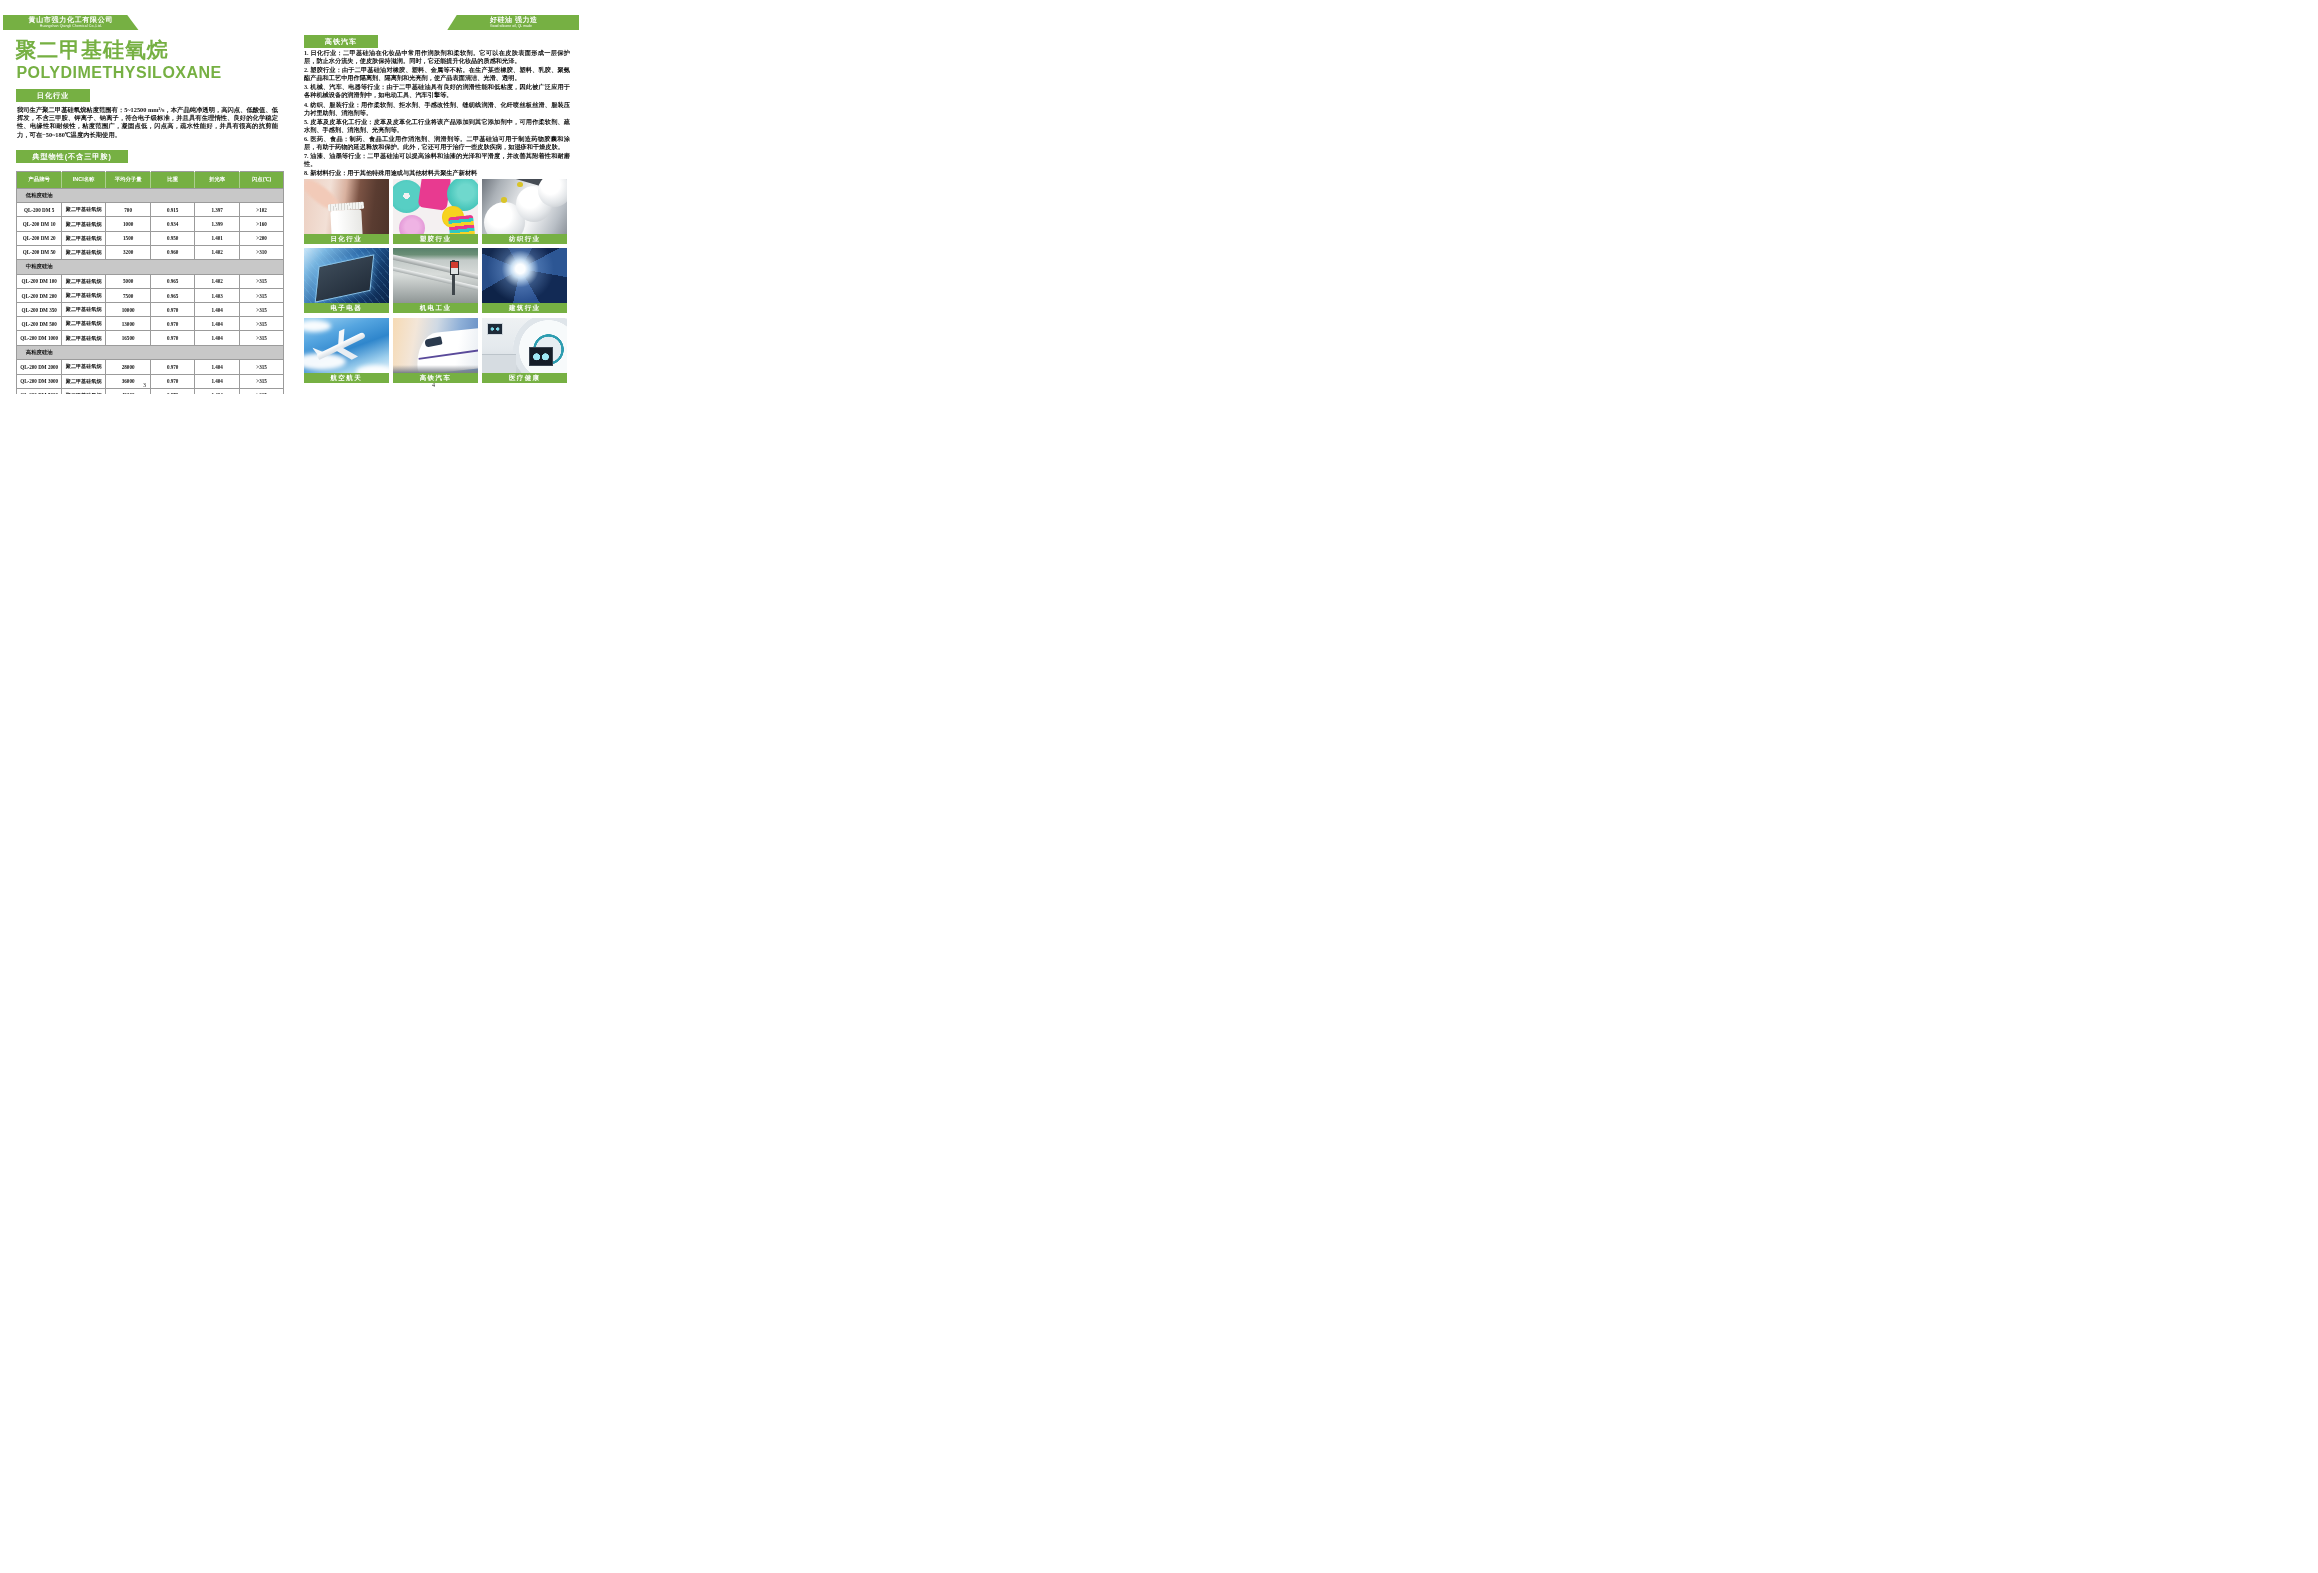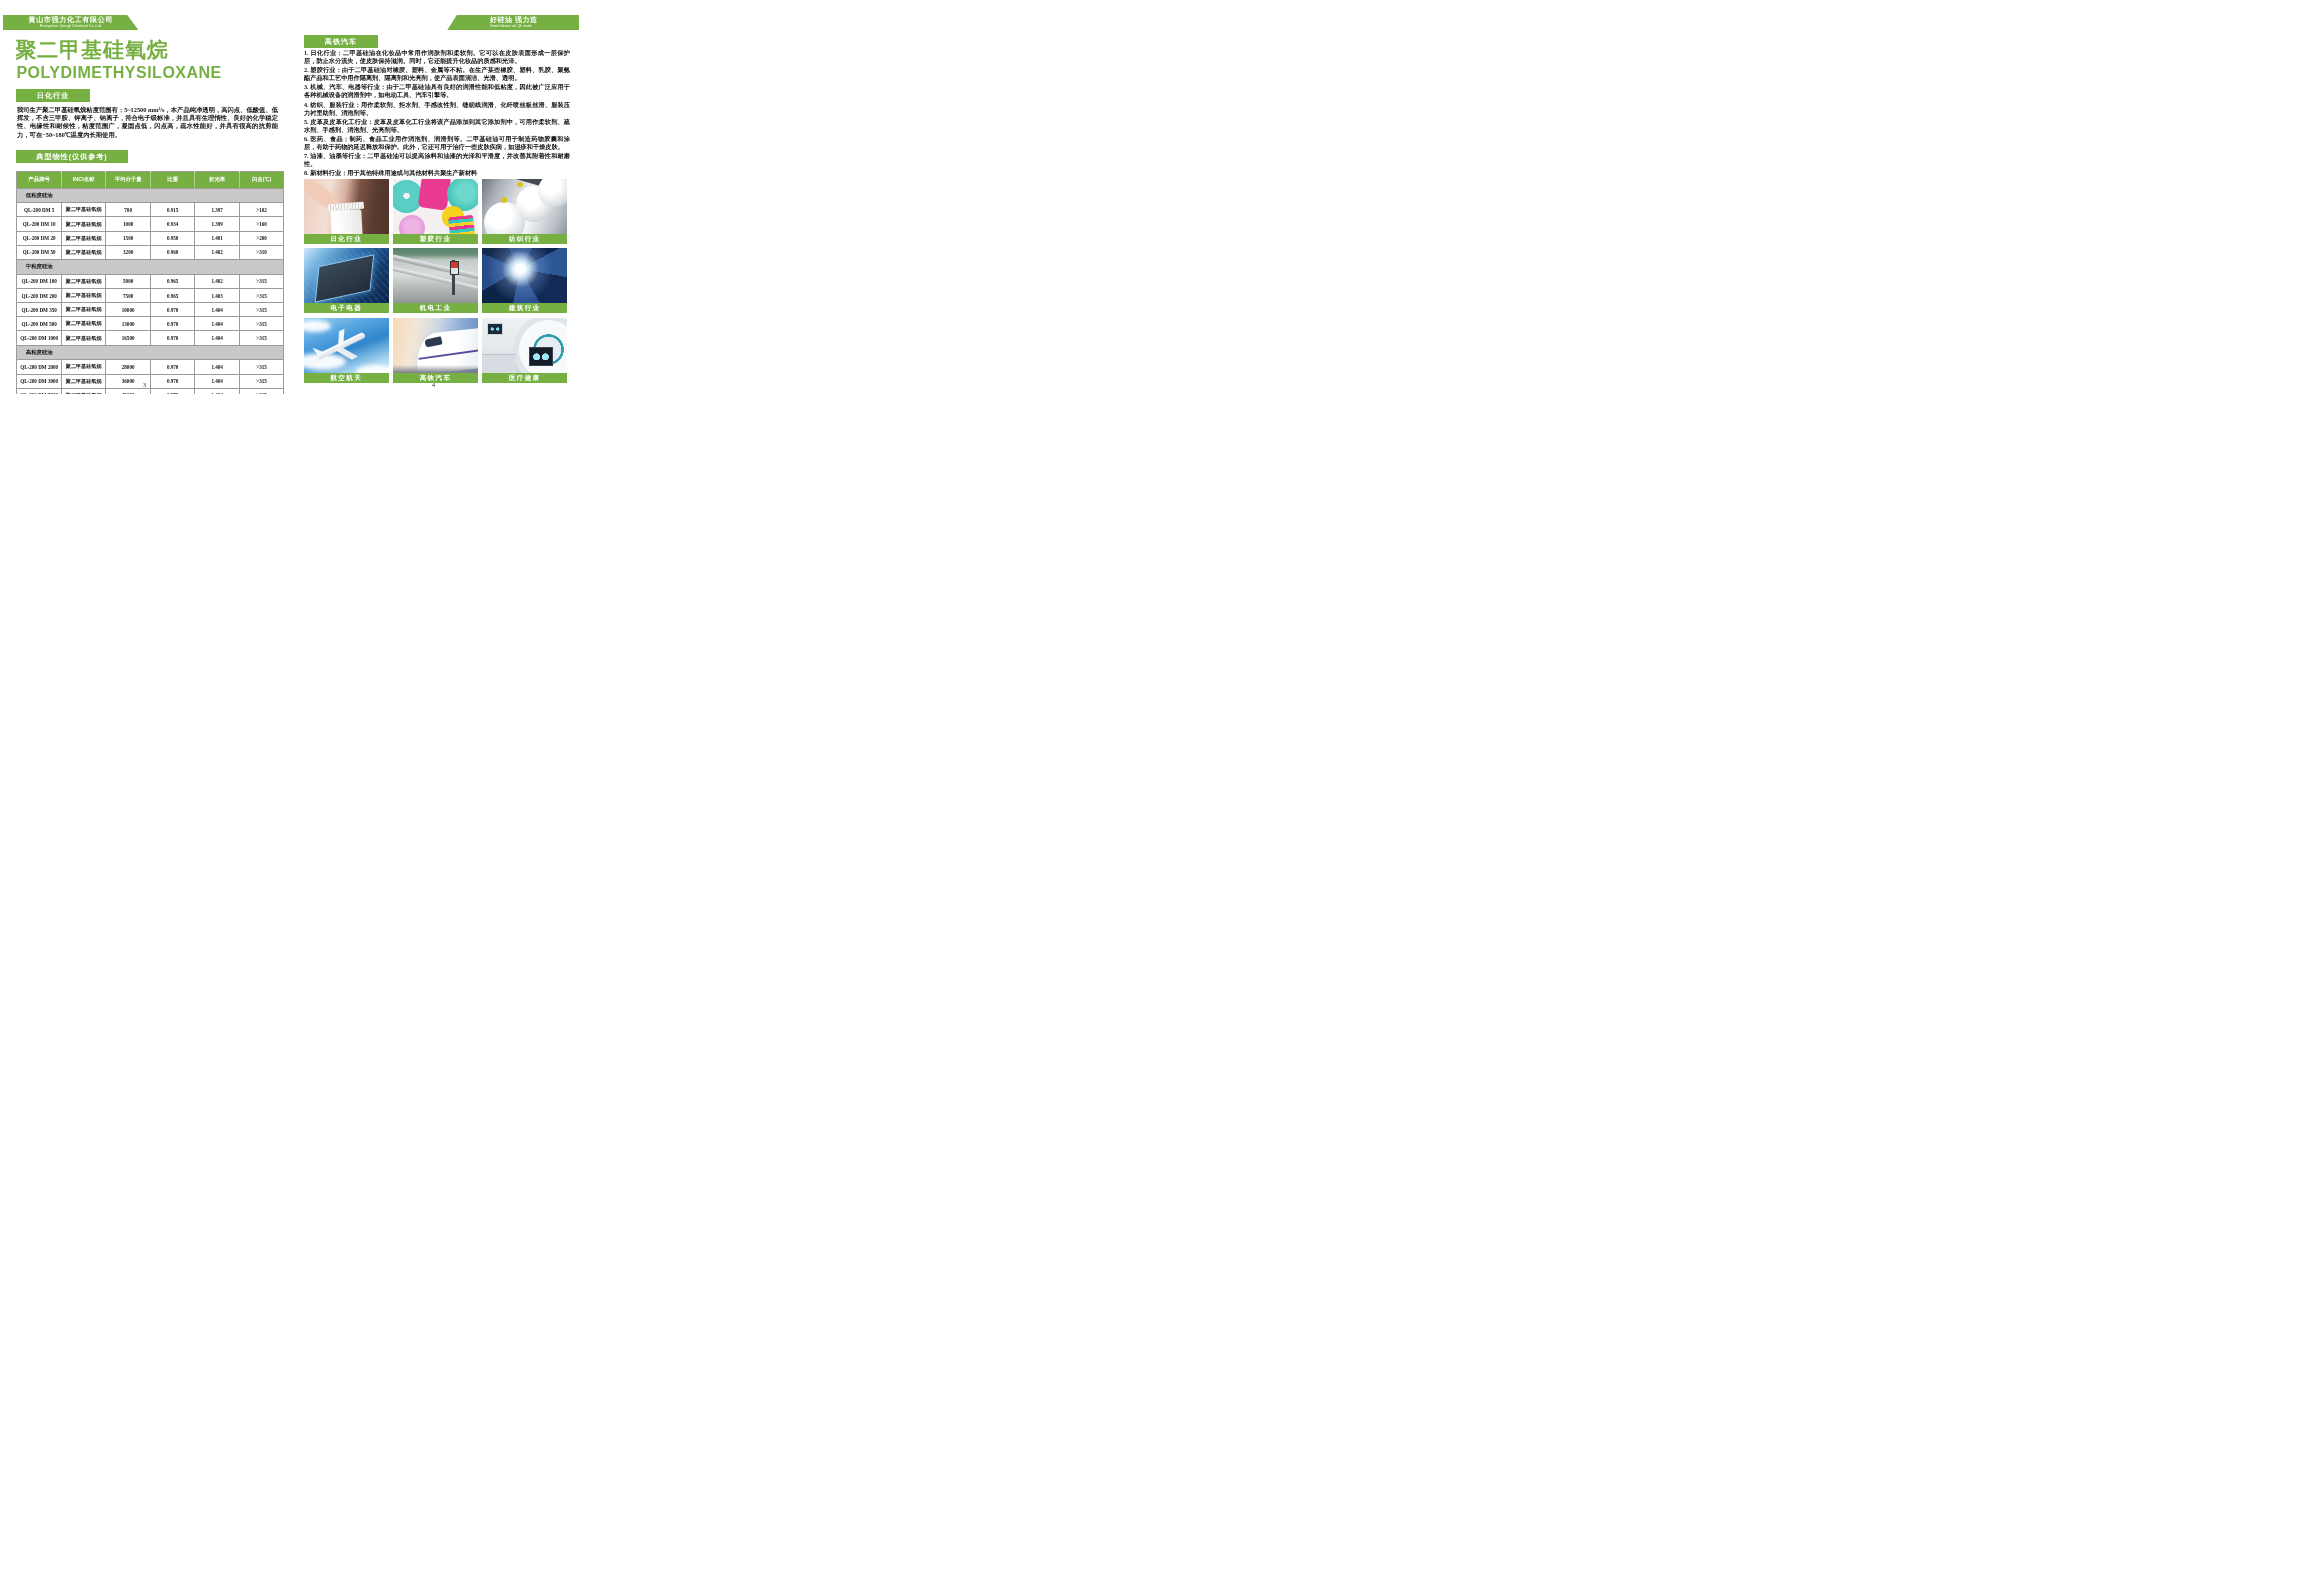--- a/index.html
+++ b/index.html
@@ -177,21 +177,21 @@
       <div class="slogan-en">Good silicone oil, QL made</div>
     </div>
   </div>
 
   <h1 class="title-cn">聚二甲基硅氧烷</h1>
   <div class="title-en">POLYDIMETHYSILOXANE</div>
 
   <div class="sec sec-intro">日化行业</div>
   <p class="intro-text">我司生产聚二甲基硅氧烷粘度范围有：5~12500 mm²/s，本产品纯净透明，高闪点、低酸值、低挥发，不含三甲胺、钾离子、钠离子，符合电子级标准，并且具有生理惰性、良好的化学稳定性、电缘性和耐候性，粘度范围广，凝固点低，闪点高，疏水性能好，并具有很高的抗剪能力，可在−50~180℃温度内长期使用。</p>
 
-  <div class="sec sec-props">典型物性(仅供参考)</div>
+  <div class="sec sec-props">典型物性(不含三甲胺)</div>
 
   <table class="props-table">
     <thead>
       <tr id="props-head">
           <th>产品牌号</th>
           <th>INCI名称</th>
           <th>平均分子量</th>
           <th>比重</th>
           <th>折光率</th>
           <th>闪点(℃)</th>

